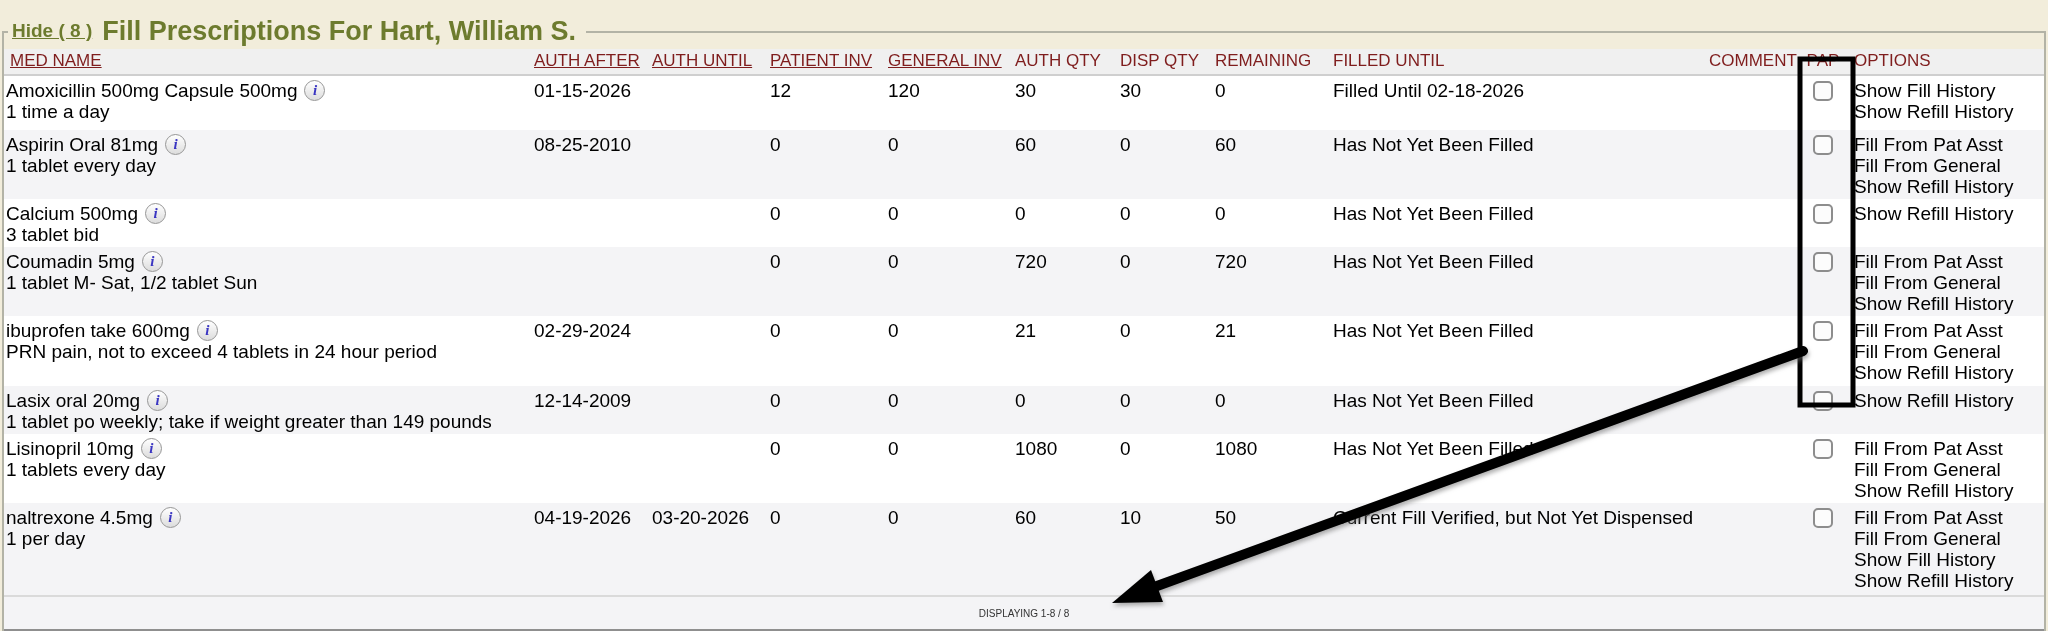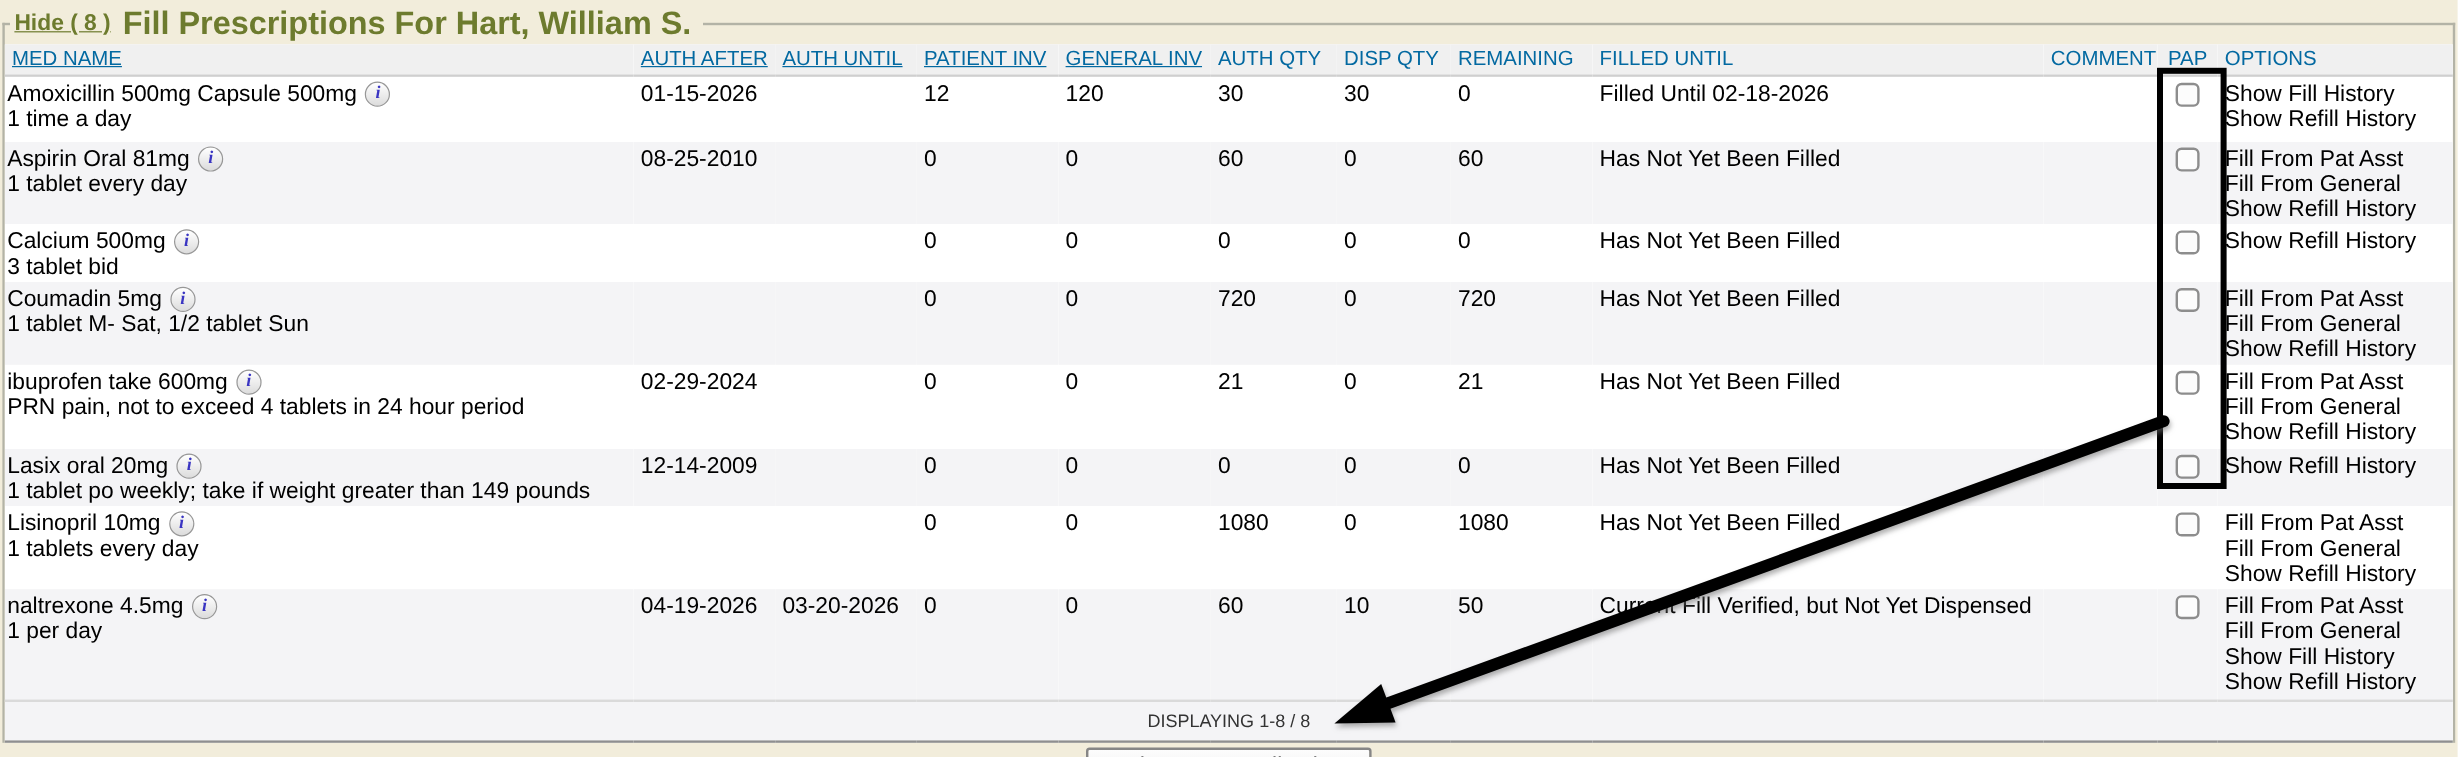--- a/index.html
+++ b/index.html
@@ -5,21 +5,21 @@
   * { box-sizing: border-box; margin: 0; padding: 0; }
   html,body { width:2048px; height:631px; overflow:hidden; }
   body {
     background:#f2eddb;
     font-family:"Liberation Sans", sans-serif;
     color:#000;
     position:relative;
   }
   
   fieldset.frame {
-    margin:4px 2px; padding:0;
+    margin:16px 2px; padding:0;
     border:2px solid #b3b3a6;
     border-bottom:none;
     background:#f2eddb;
   }
   legend.legend {
     margin-left:4px; padding:0 10px 0 4px;
     white-space:nowrap;
   }
   .hide-link {
     color:#6d7b2e; font-size:19px; font-weight:700;
@@ -29,21 +29,21 @@
   .page-title {
     color:#6d7b2e; font-size:27px; font-weight:700;
   }
   
   table.rx {
     width:100%; border-collapse:collapse; table-layout:fixed;
     background:#fff; margin-top:2px;
   }
   thead tr { height:23px; background:#f0f0f0; }
   th {
-    font-size:17px; font-weight:400; color:#0369a1;
+    font-size:17px; font-weight:400; color:#7f1d1d;
     text-align:left; padding:2px 6px 3px 6px;
     border-bottom:2px solid #cfcfcf;
     white-space:nowrap; overflow:hidden;
   }
   th.sortable { text-decoration:underline; cursor:pointer; }
   th.c-pap { text-align:center; padding-left:0; padding-right:0; }
   tbody tr:nth-child(even) { background:#f4f4f6; }
   tbody tr:nth-child(1){height:55px} tbody tr:nth-child(2){height:65px}
   tbody tr:nth-child(3){height:48px} tbody tr:nth-child(4){height:62px}
   tbody tr:nth-child(5){height:70px} tbody tr:nth-child(6){height:43px}
@@ -63,21 +63,21 @@
     vertical-align:2px; cursor:pointer;
   }
   td.pap { text-align:center; padding-top:5px; }
   .cb {
     display:inline-block; width:20px; height:20px;
     border:2px solid #8d8d8d; border-radius:5px; background:#fcfcfc;
     cursor:pointer;
   }
   td.opts .opt { cursor:pointer; }
   tfoot td {
-    text-align:center; font-size:15px; color:#333;
+    text-align:center; font-size:10px; color:#333;
     background:#f4f4f6; height:30px; padding:6px 0 5px 0;
     border-top:2px solid #dadada; border-bottom:2px solid #8f8f8f;
   }
   
   .button-row { text-align:center; margin-top:2px; }
   .update-btn {
     font-family:"Liberation Sans", sans-serif;
     font-size:19px; color:#000;
     padding:3px 12px 5px 12px;
     background:linear-gradient(#fdfdfd,#ebebeb);

